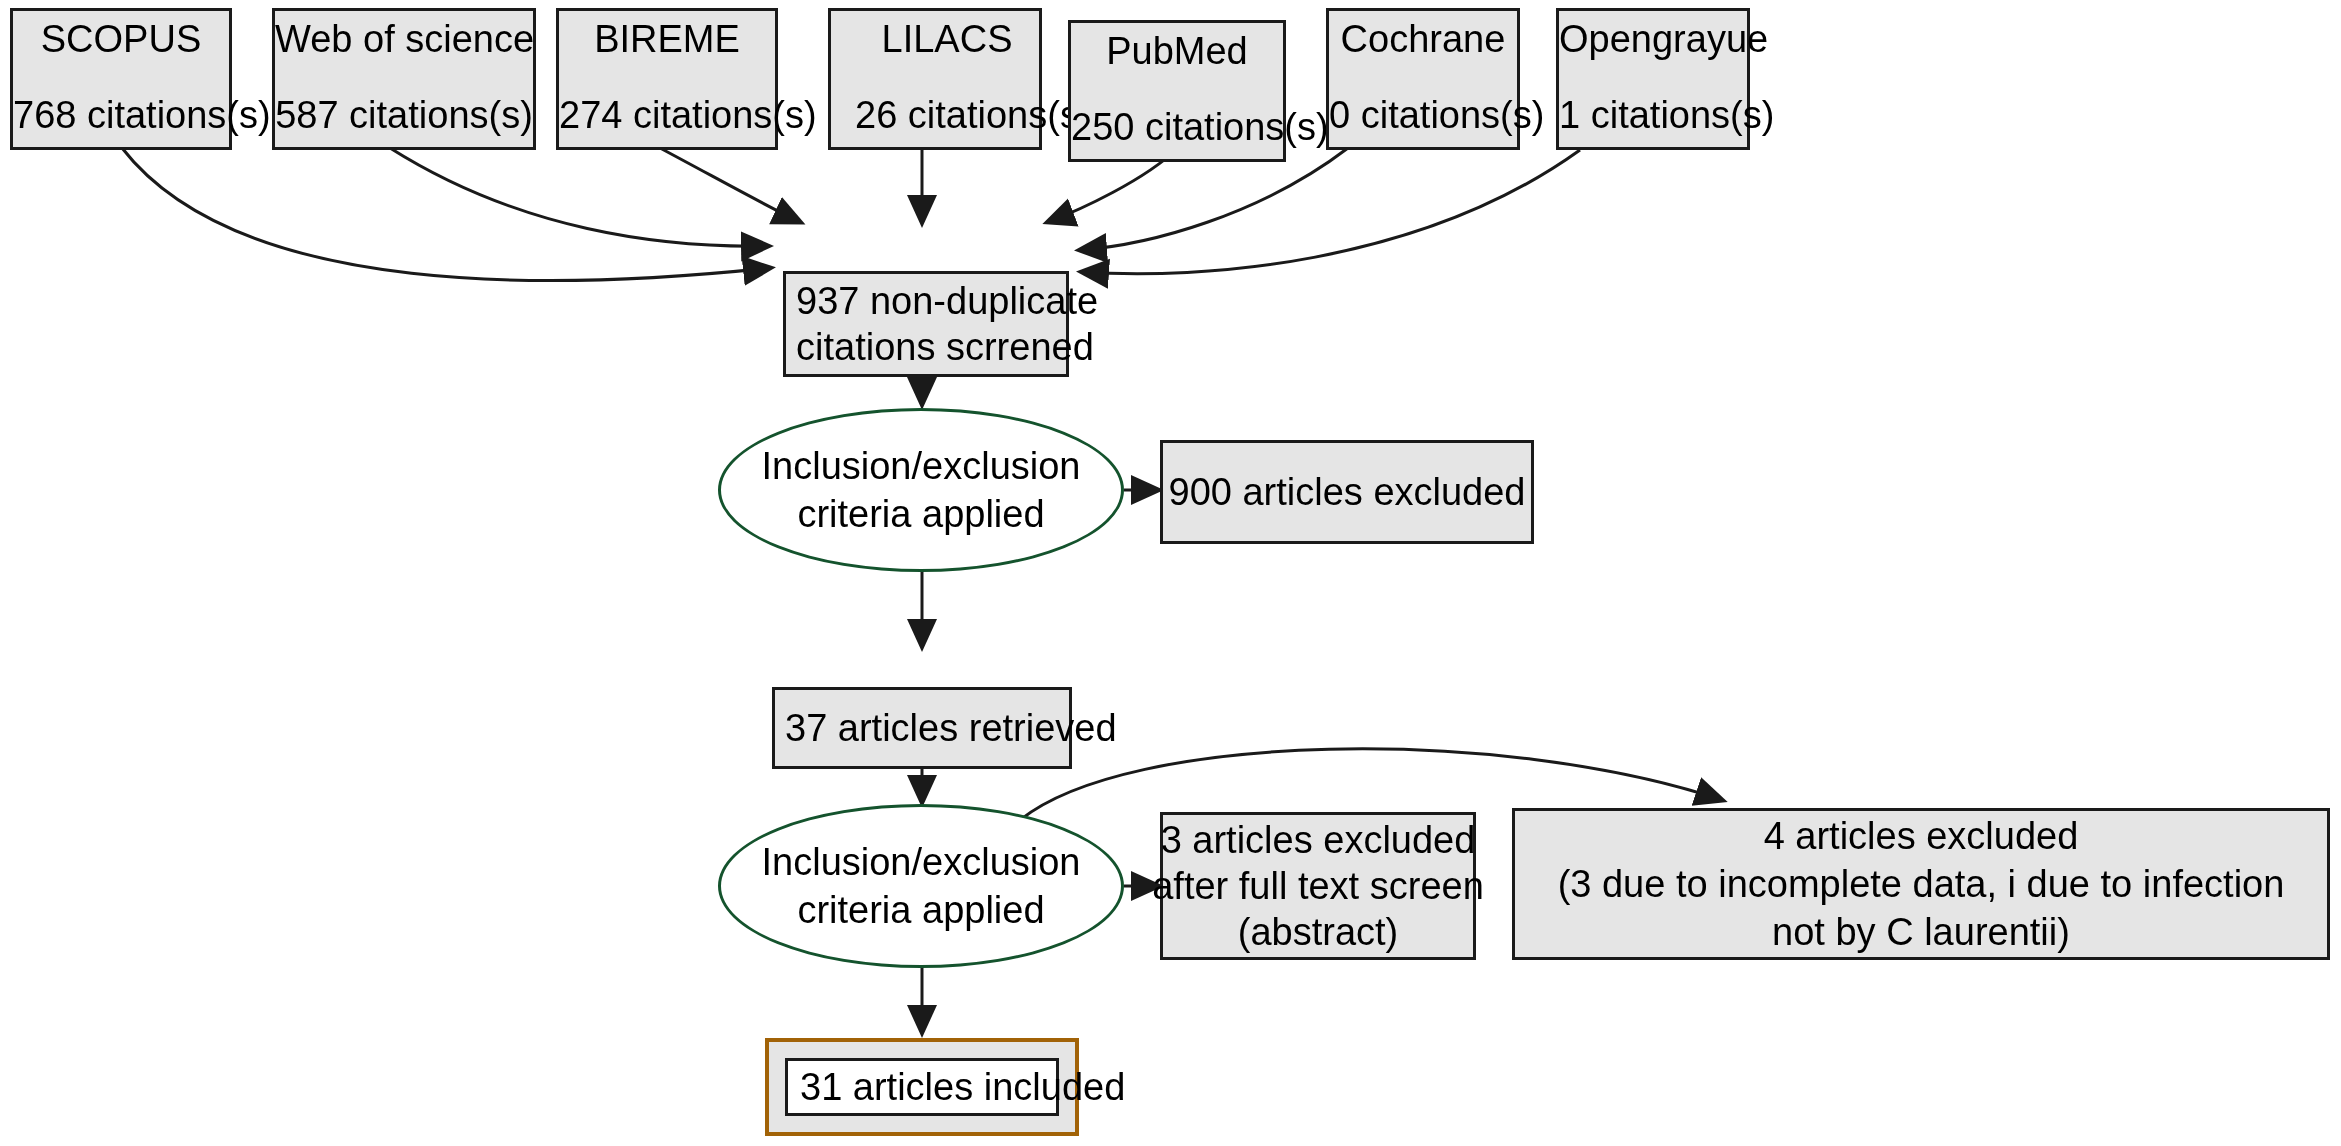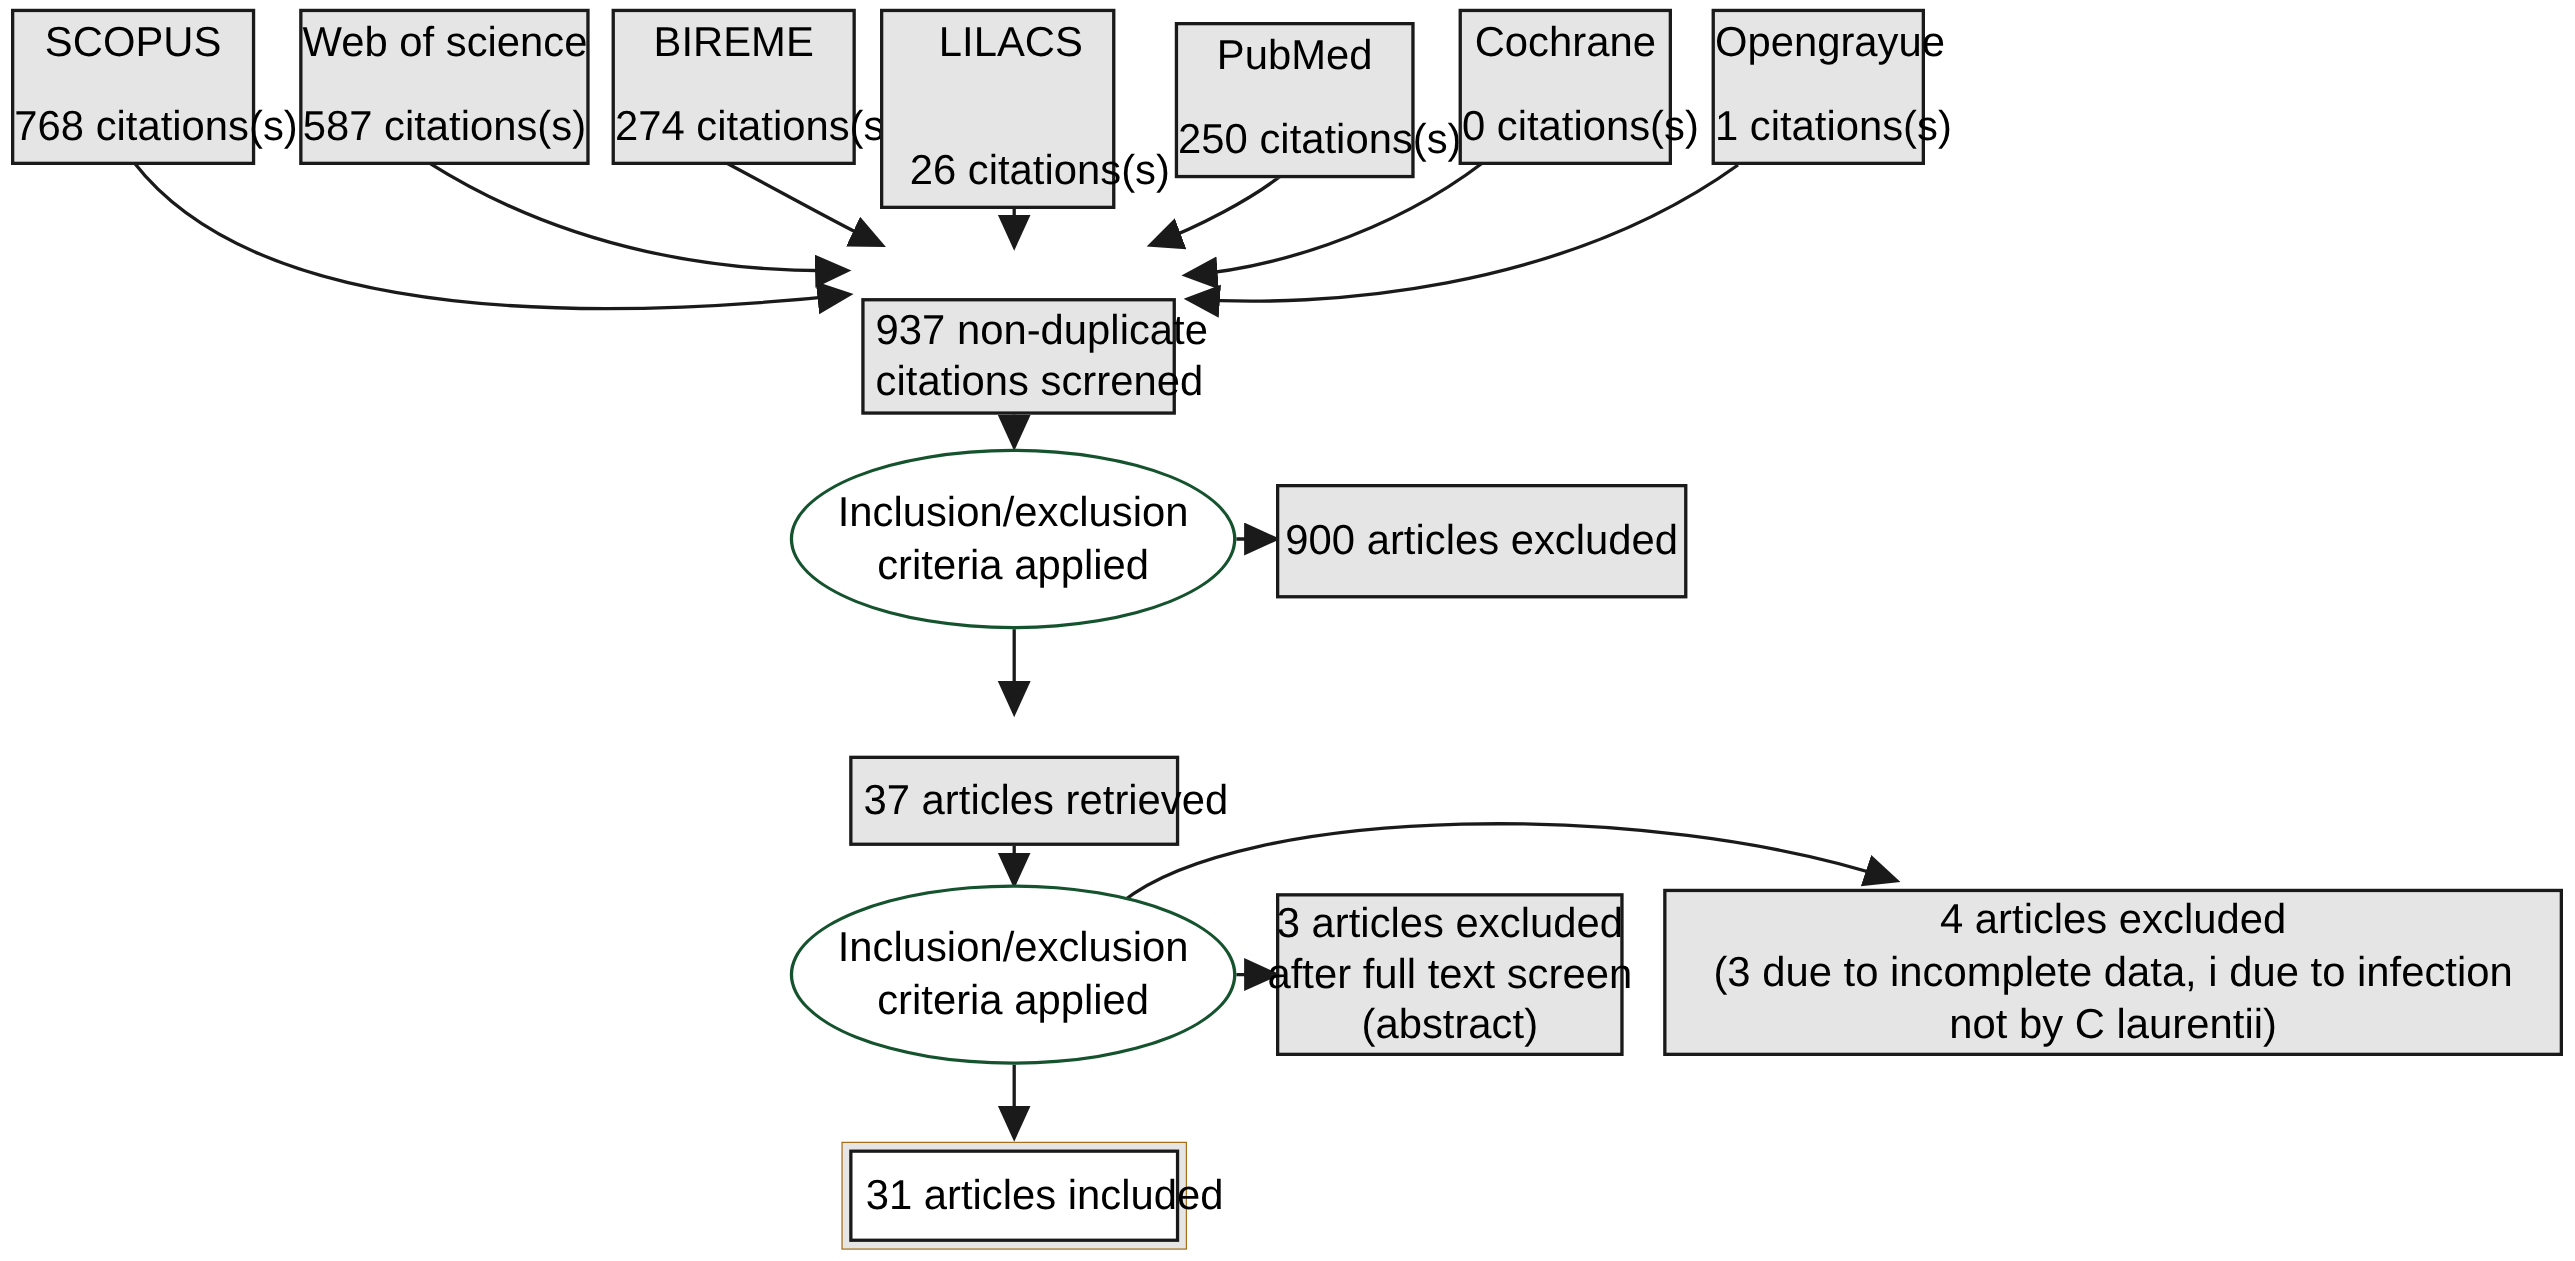--- a/index.html
+++ b/index.html
@@ -79,22 +79,22 @@
     flex-direction: column;
     justify-content: center;
     align-items: center;
     z-index: 2;
   }
   .ellipse .plain-line {
     font-size: 38px;
     line-height: 48px;
   }
   .double-box {
-    border: 1px solid #a16207;
-    padding: 6px;
+    border: 4px solid #a16207;
+    padding: 16px;
   }
   .double-box .inner {
     border: 3px solid #1a1a1a;
     width: 100%;
     height: 100%;
     box-sizing: border-box;
     display: flex;
     align-items: center;
     justify-content: flex-start;
     padding-left: 12px;
@@ -147,21 +147,21 @@
   <div class="node boxnode source-box" style="left:272px; top:8px; width:264px; height:142px;">
     <div class="src-title">Web of science</div>
     <div class="src-count">587 citations(s)</div>
   </div>
 
   <div class="node boxnode source-box" style="left:556px; top:8px; width:222px; height:142px;">
     <div class="src-title">BIREME</div>
     <div class="src-count">274 citations(s)</div>
   </div>
 
-  <div class="node boxnode source-box" style="left:800px; top:8px; width:214px; height:182px;padding-left:24px;">
+  <div class="node boxnode source-box" style="left:828px; top:8px; width:214px; height:142px;padding-left:24px;">
     <div class="src-title">LILACS</div>
     <div class="src-count">26 citations(s)</div>
   </div>
 
   <div class="node boxnode source-box" style="left:1068px; top:20px; width:218px; height:142px;">
     <div class="src-title">PubMed</div>
     <div class="src-count">250 citations(s)</div>
   </div>
 
   <div class="node boxnode source-box" style="left:1326px; top:8px; width:194px; height:142px;">

